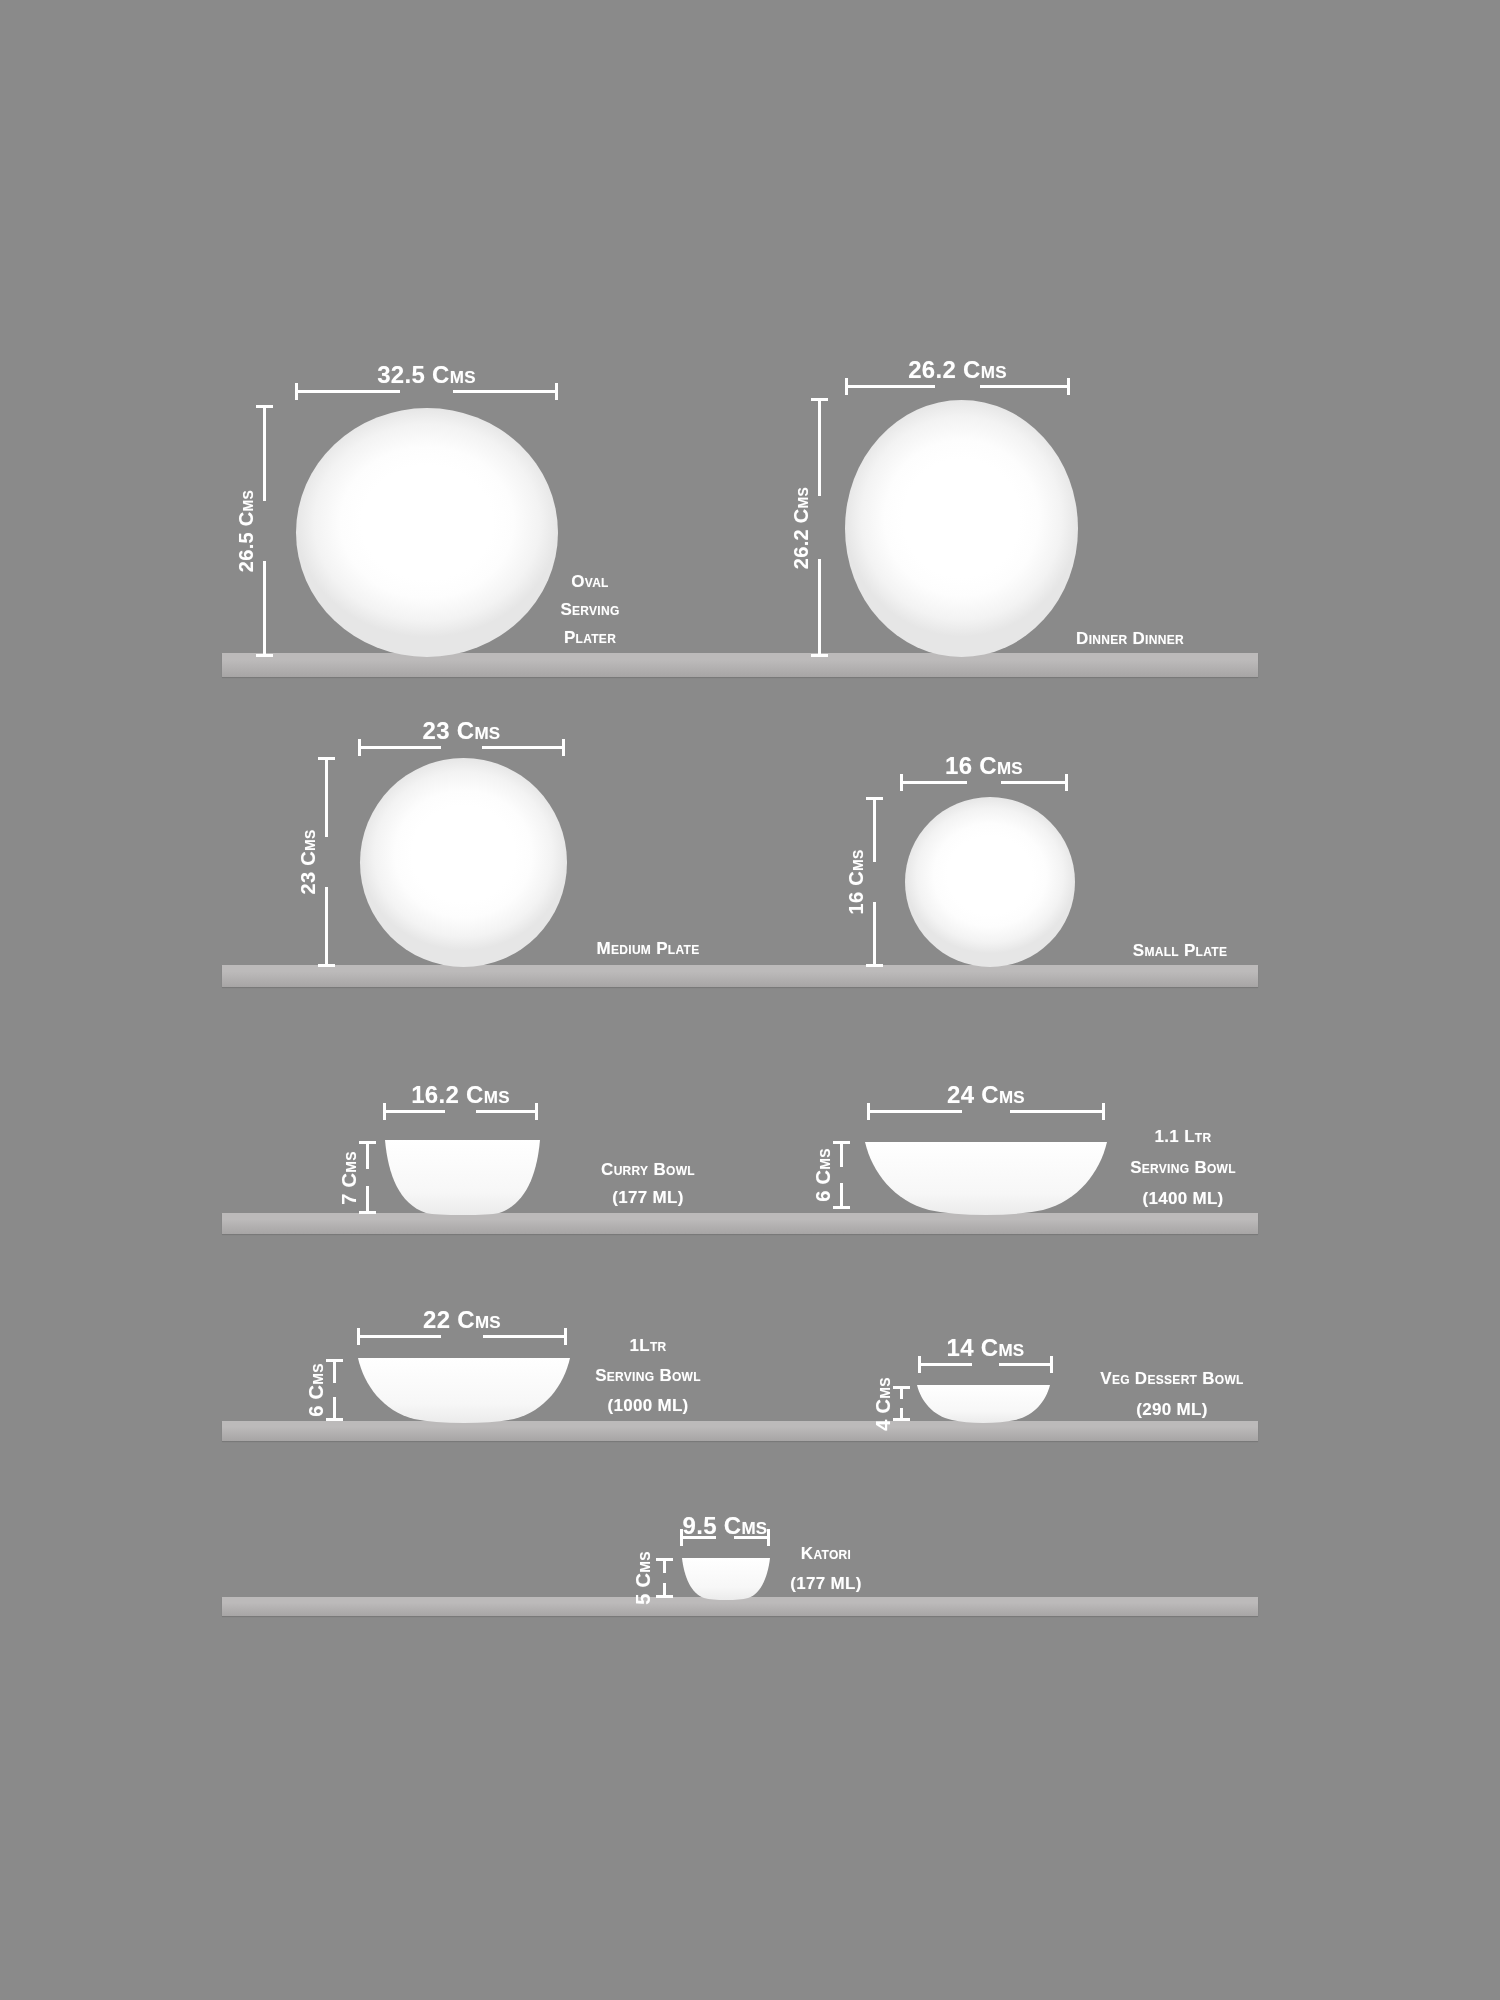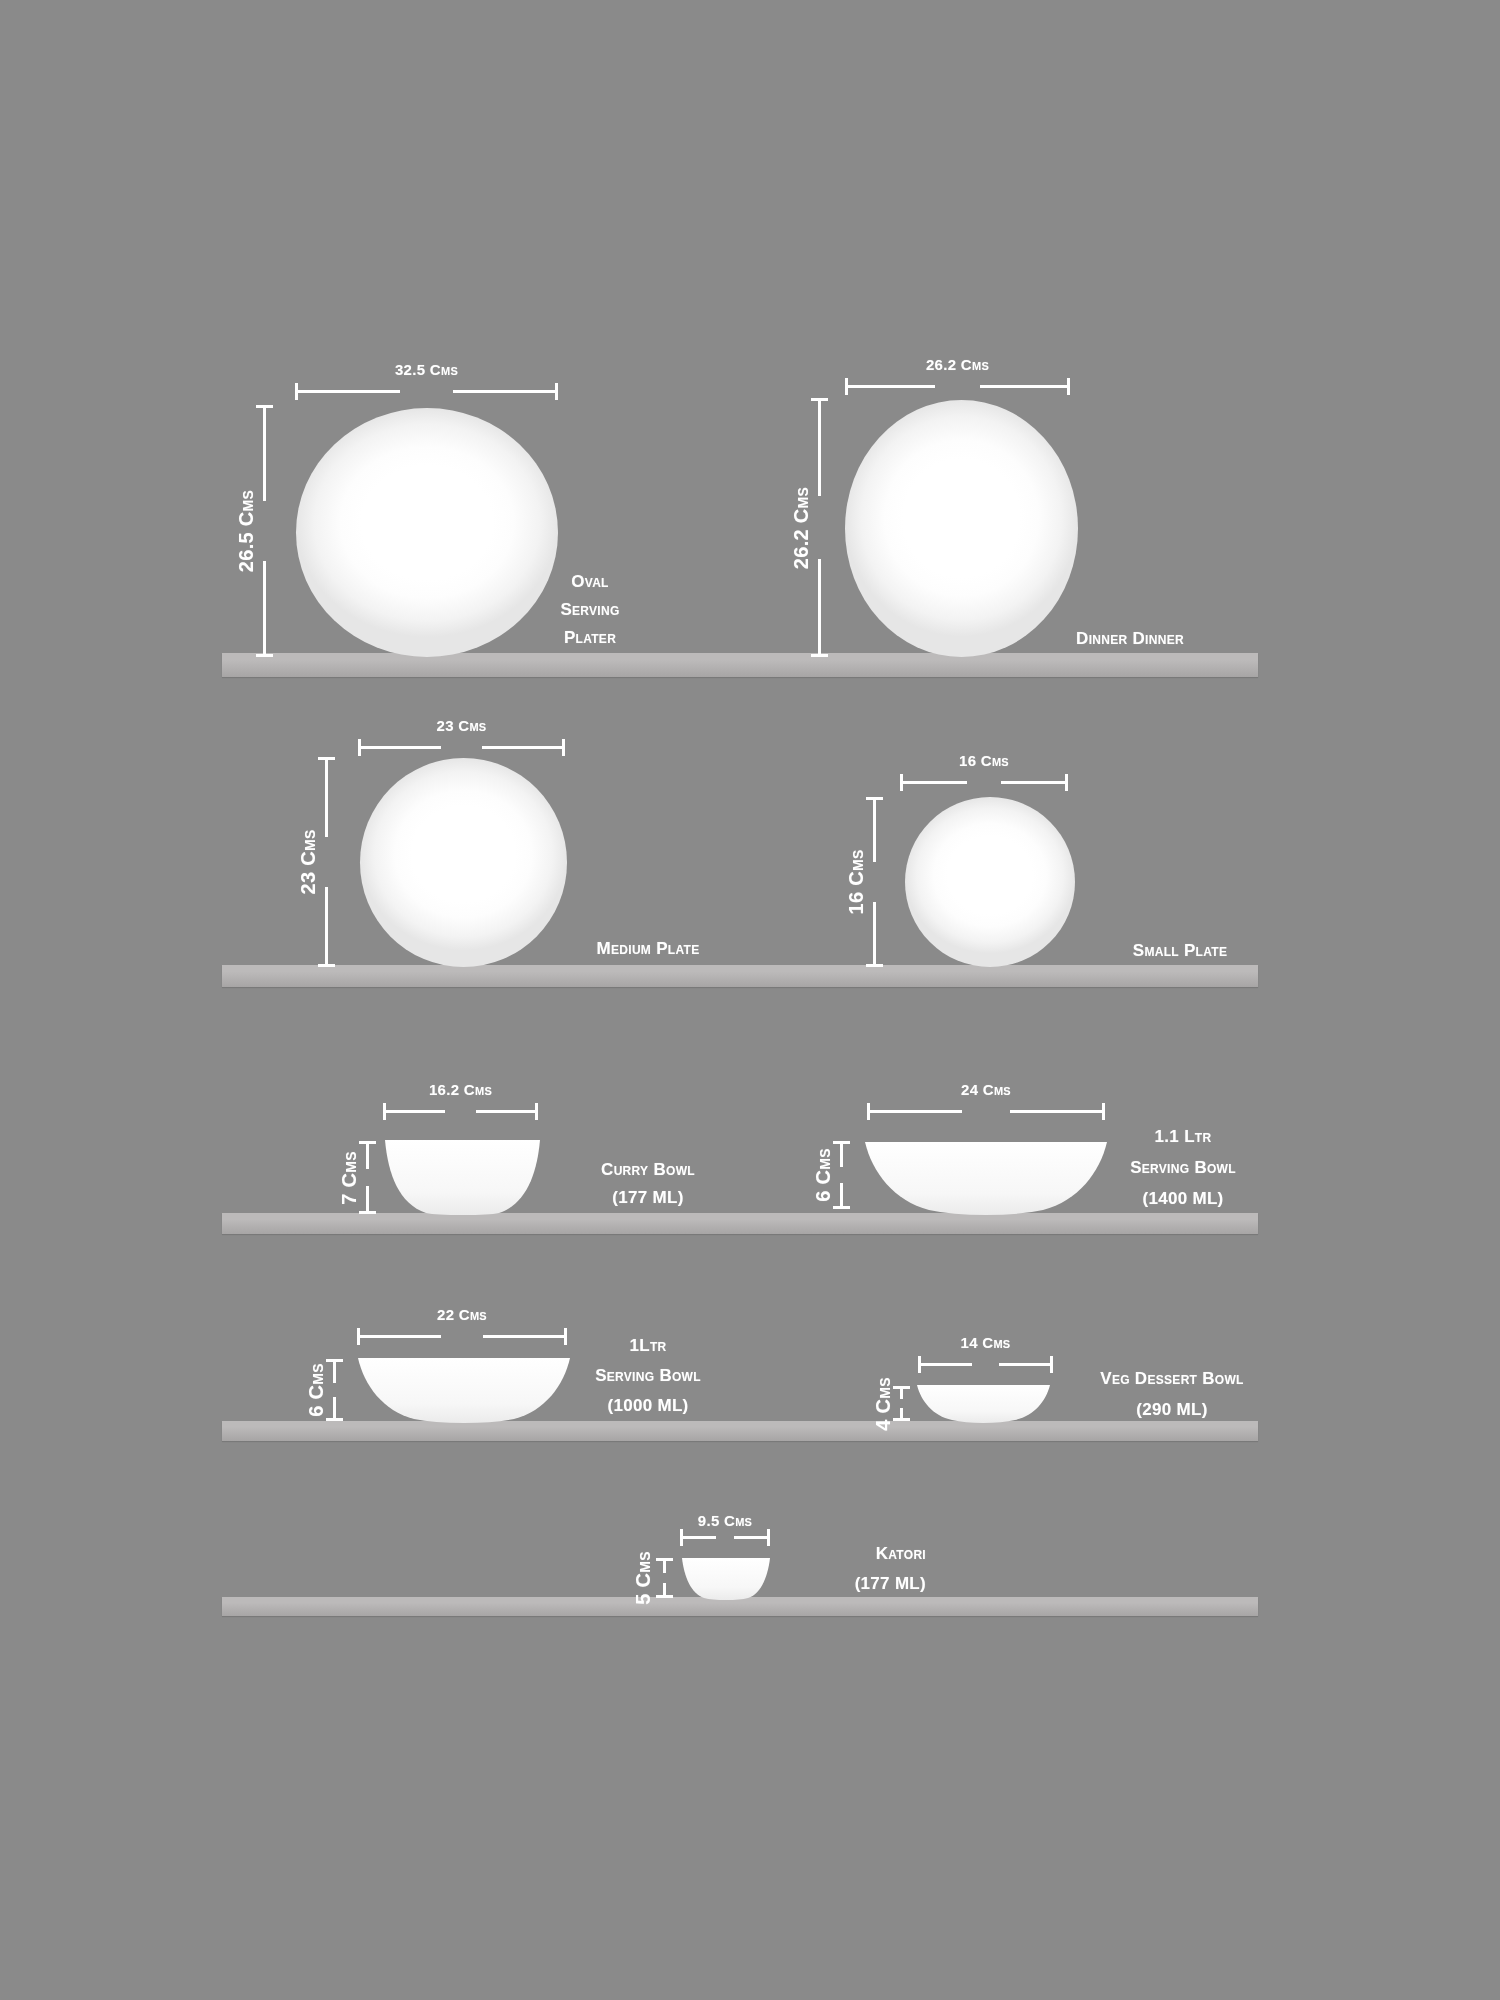--- a/index.html
+++ b/index.html
@@ -44,21 +44,21 @@
   }
   .dim-v::before{top:0;}
   .dim-v::after{bottom:0;}
   .lbl{
     color:var(--text);font-variant:small-caps;font-weight:bold;
     font-stretch:condensed;letter-spacing:0.3px;white-space:nowrap;
     text-shadow:0 0 1px rgba(255,255,255,0.35);
   }
   .dim-label{
     position:absolute;left:50%;top:-29px;transform:translateX(-50%);
-    font-size:15px;
+    font-size:24px;
   }
   .dim-label-v{
     position:absolute;left:-17px;top:50%;
     transform:translate(-50%,-50%) rotate(-90deg);
     font-size:20px;
   }
   .item-name{
     position:absolute;text-align:center;font-size:17px;line-height:29px;
   }
   .item-name .line{display:block;}
@@ -232,19 +232,19 @@
     <svg class="bowl" style="left:682px;top:1558px;" width="88" height="42" viewBox="0 0 88 42">
       <defs>
           <linearGradient id="g5" x1="0" y1="0" x2="0" y2="1">
         <stop offset="0" stop-color="#ffffff"></stop>
             <stop offset="0.7" stop-color="#f7f7f7"></stop>
             <stop offset="1" stop-color="#ebebeb"></stop>
       </linearGradient>
         </defs>
       <path d="M0 0 H88 C86 18 79 36 66 40 Q58 42 44 42 Q30 42 22 40 C9 36 2 18 0 0 Z" fill="url(#g5)"></path>
     </svg>
-    <div class="item-name" style="left:726px;top:1539px;width:200px;line-height:30px;text-align:right;">
+    <div class="item-name" style="left:726px;top:1539px;width:200px;line-height:30px;">
       <span class="lbl line">Katori</span>
       <span class="lbl line">(177 ML)</span>
     </div>
   </div>
 
 </div>
 
 </body></html>

